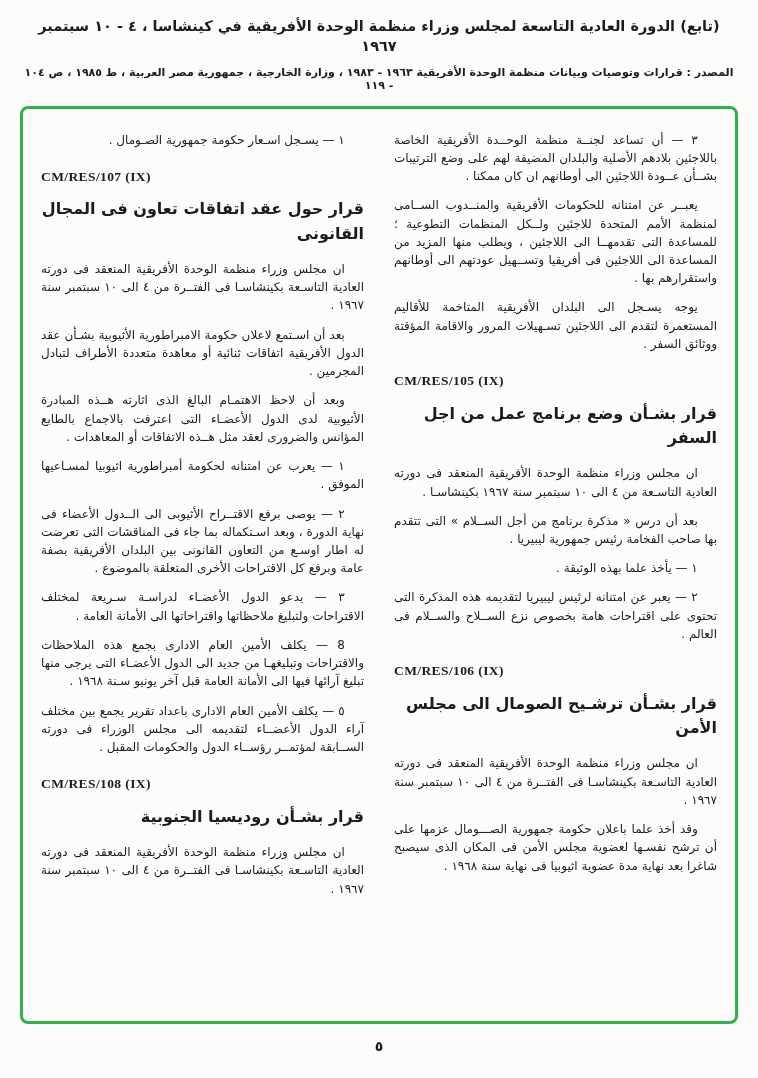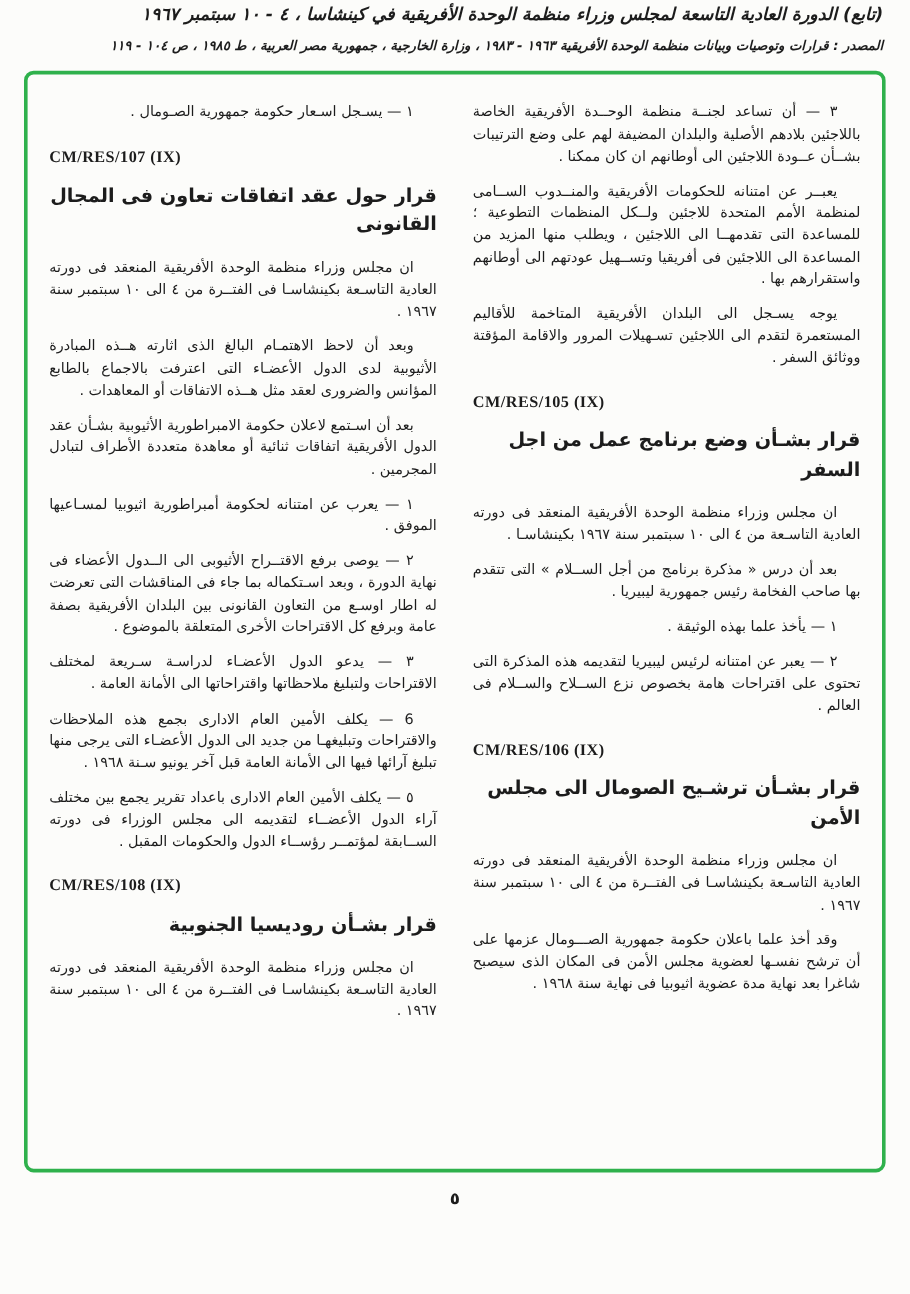--- a/index.html
+++ b/index.html
@@ -6,21 +6,21 @@
   * { box-sizing: border-box; }
   html, body { margin: 0; padding: 0; }
   body {
     width: 758px; height: 1078px;
     background: var(--paper);
     color: var(--ink);
     font-family: "DejaVu Sans", sans-serif;
   }
   .page { width: 758px; height: 1078px; position: relative; overflow: hidden; }
 
-  .header { padding: 3px 22px 4px; text-align: right; direction: rtl; font-style: italic; }
+  .header { padding: 16px 22px 4px; text-align: center; direction: rtl; }
   .header-title { font-size: 14.5px; font-weight: bold; line-height: 1.4; }
   .header-source { font-size: 11px; font-weight: bold; margin-top: 9px; letter-spacing: 0; }
 
   .content-box {
     margin: 10px 20px 0;
     border: 3px solid var(--green);
     border-radius: 8px;
     height: 918px;
     padding: 22px 18px 14px;
     display: flex;
@@ -77,26 +77,26 @@
       <div class="res-title">قرار بشـأن ترشـيح الصومال الى مجلس الأمن</div>
       <p class="para">ان مجلس وزراء منظمة الوحدة الأفريقية المنعقد فى دورته العادية التاسـعة بكينشاسـا فى الفتــرة من ٤ الى ١٠ سبتمبر سنة ١٩٦٧ .</p>
       <p class="para">وقد أخذ علما باعلان حكومة جمهورية الصـــومال عزمها على أن ترشح نفسـها لعضوية مجلس الأمن فى المكان الذى سيصبح شاغرا بعد نهاية مدة عضوية اثيوبيا فى نهاية سنة ١٩٦٨ .</p>
     </div>
 
     <div class="column">
       <p class="para">١ — يسـجل اسـعار حكومة جمهورية الصـومال .</p>
       <div class="res-code">CM/RES/107 (IX)</div>
       <div class="res-title">قرار حول عقد اتفاقات تعاون فى المجال القانونى</div>
       <p class="para">ان مجلس وزراء منظمة الوحدة الأفريقية المنعقد فى دورته العادية التاسـعة بكينشاسـا فى الفتــرة من ٤ الى ١٠ سبتمبر سنة ١٩٦٧ .</p>
+      <p class="para">بعد أن اسـتمع لاعلان حكومة الامبراطورية الأثيوبية بشـأن عقد الدول الأفريقية اتفاقات ثنائية أو معاهدة متعددة الأطراف لتبادل المجرمين .</p>
       <p class="para">وبعد أن لاحظ الاهتمـام البالغ الذى اثارته هــذه المبادرة الأثيوبية لدى الدول الأعضـاء التى اعترفت بالاجماع بالطابع المؤانس والضرورى لعقد مثل هــذه الاتفاقات أو المعاهدات .</p>
-      <p class="para">بعد أن اسـتمع لاعلان حكومة الامبراطورية الأثيوبية بشـأن عقد الدول الأفريقية اتفاقات ثنائية أو معاهدة متعددة الأطراف لتبادل المجرمين .</p>
       <p class="para">١ — يعرب عن امتنانه لحكومة أمبراطورية اثيوبيا لمسـاعيها الموفق .</p>
       <p class="para">٢ — يوصى برفع الاقتــراح الأثيوبى الى الــدول الأعضاء فى نهاية الدورة ، وبعد اسـتكماله بما جاء فى المناقشات التى تعرضت له اطار اوسـع من التعاون القانونى بين البلدان الأفريقية بصفة عامة وبرفع كل الاقتراحات الأخرى المتعلقة بالموضوع .</p>
       <p class="para">٣ — يدعو الدول الأعضـاء لدراسـة سـريعة لمختلف الاقتراحات ولتبليغ ملاحظاتها واقتراحاتها الى الأمانة العامة .</p>
-      <p class="para">6 — يكلف الأمين العام الادارى بجمع هذه الملاحظات والاقتراحات وتبليغهـا من جديد الى الدول الأعضـاء التى يرجى منها تبليغ آرائها فيها الى الأمانة العامة قبل آخر يونيو سـنة ١٩٦٨ .</p>
+      <p class="para">8 — يكلف الأمين العام الادارى بجمع هذه الملاحظات والاقتراحات وتبليغهـا من جديد الى الدول الأعضـاء التى يرجى منها تبليغ آرائها فيها الى الأمانة العامة قبل آخر يونيو سـنة ١٩٦٨ .</p>
       <p class="para">٥ — يكلف الأمين العام الادارى باعداد تقرير يجمع بين مختلف آراء الدول الأعضــاء لتقديمه الى مجلس الوزراء فى دورته الســابقة لمؤتمــر رؤســاء الدول والحكومات المقبل .</p>
       <div class="res-code">CM/RES/108 (IX)</div>
       <div class="res-title">قرار بشـأن روديسيا الجنوبية</div>
       <p class="para">ان مجلس وزراء منظمة الوحدة الأفريقية المنعقد فى دورته العادية التاسـعة بكينشاسـا فى الفتــرة من ٤ الى ١٠ سبتمبر سنة ١٩٦٧ .</p>
     </div>
 
   </div>
 
   <div class="footer">٥</div>
 

